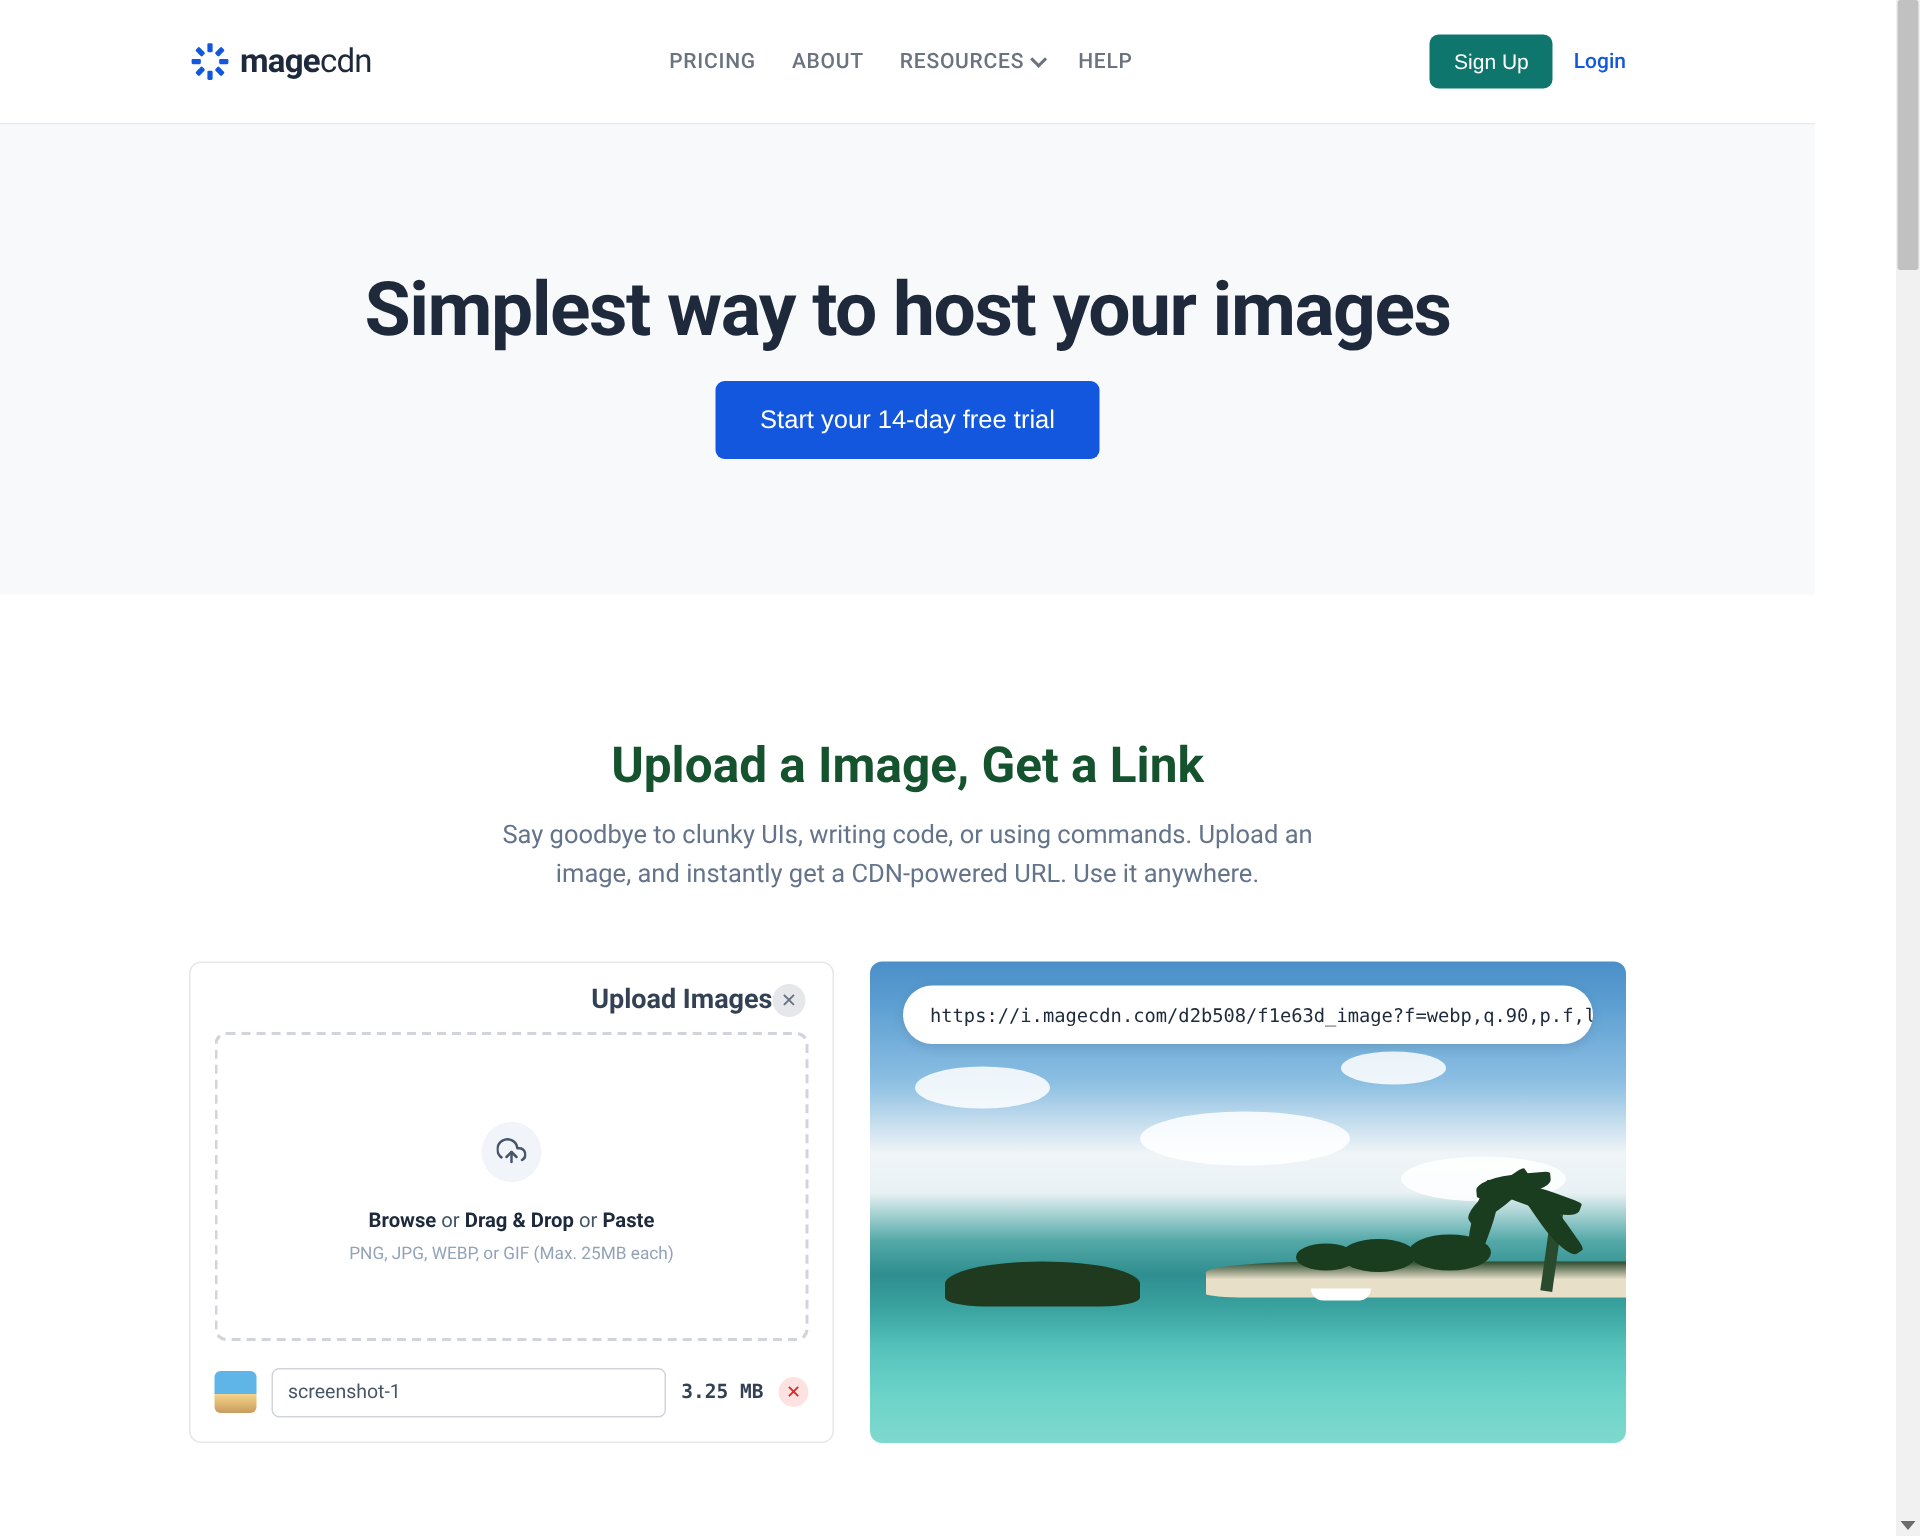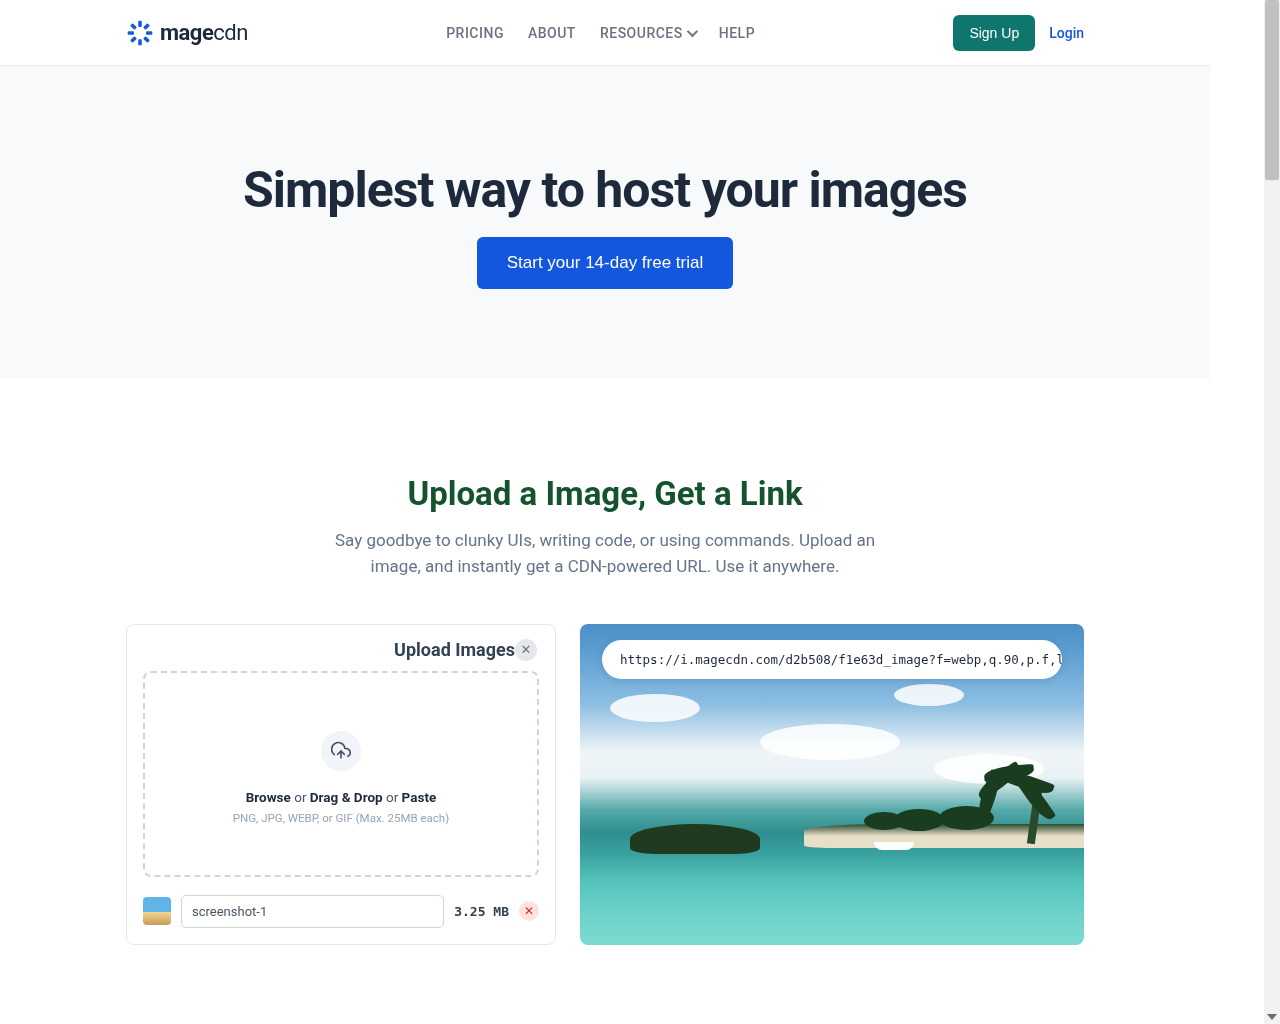--- a/index.html
+++ b/index.html
@@ -13,21 +13,21 @@
       width: 1210px;
       margin: 0;
       position: relative;
     }
     
     .header {
       display: flex;
       align-items: center;
       justify-content: space-between;
       padding: 0 126px;
-      height: 66px;
+      height: 83px;
       border-bottom: 1px solid #e5e7eb;
       background: #fff;
     }
     .logo {
       display: flex;
       align-items: center;
       gap: 6px;
     }
     .logo-icon {
       width: 28px;

